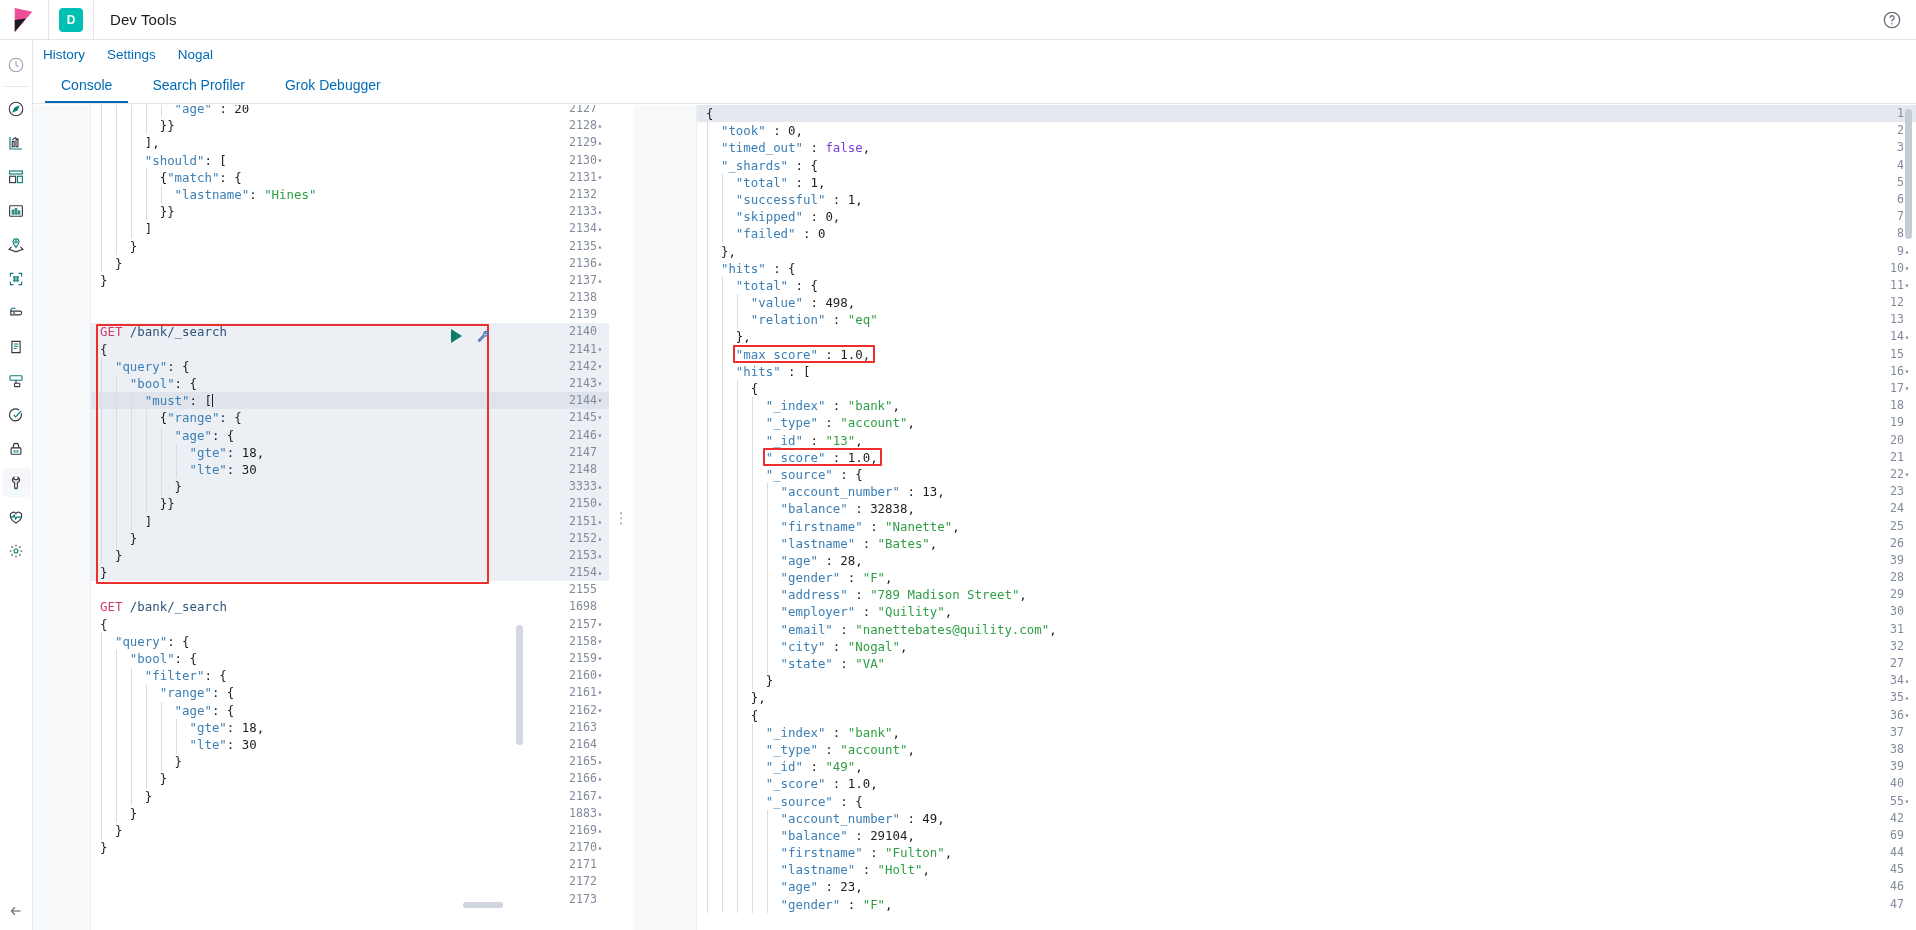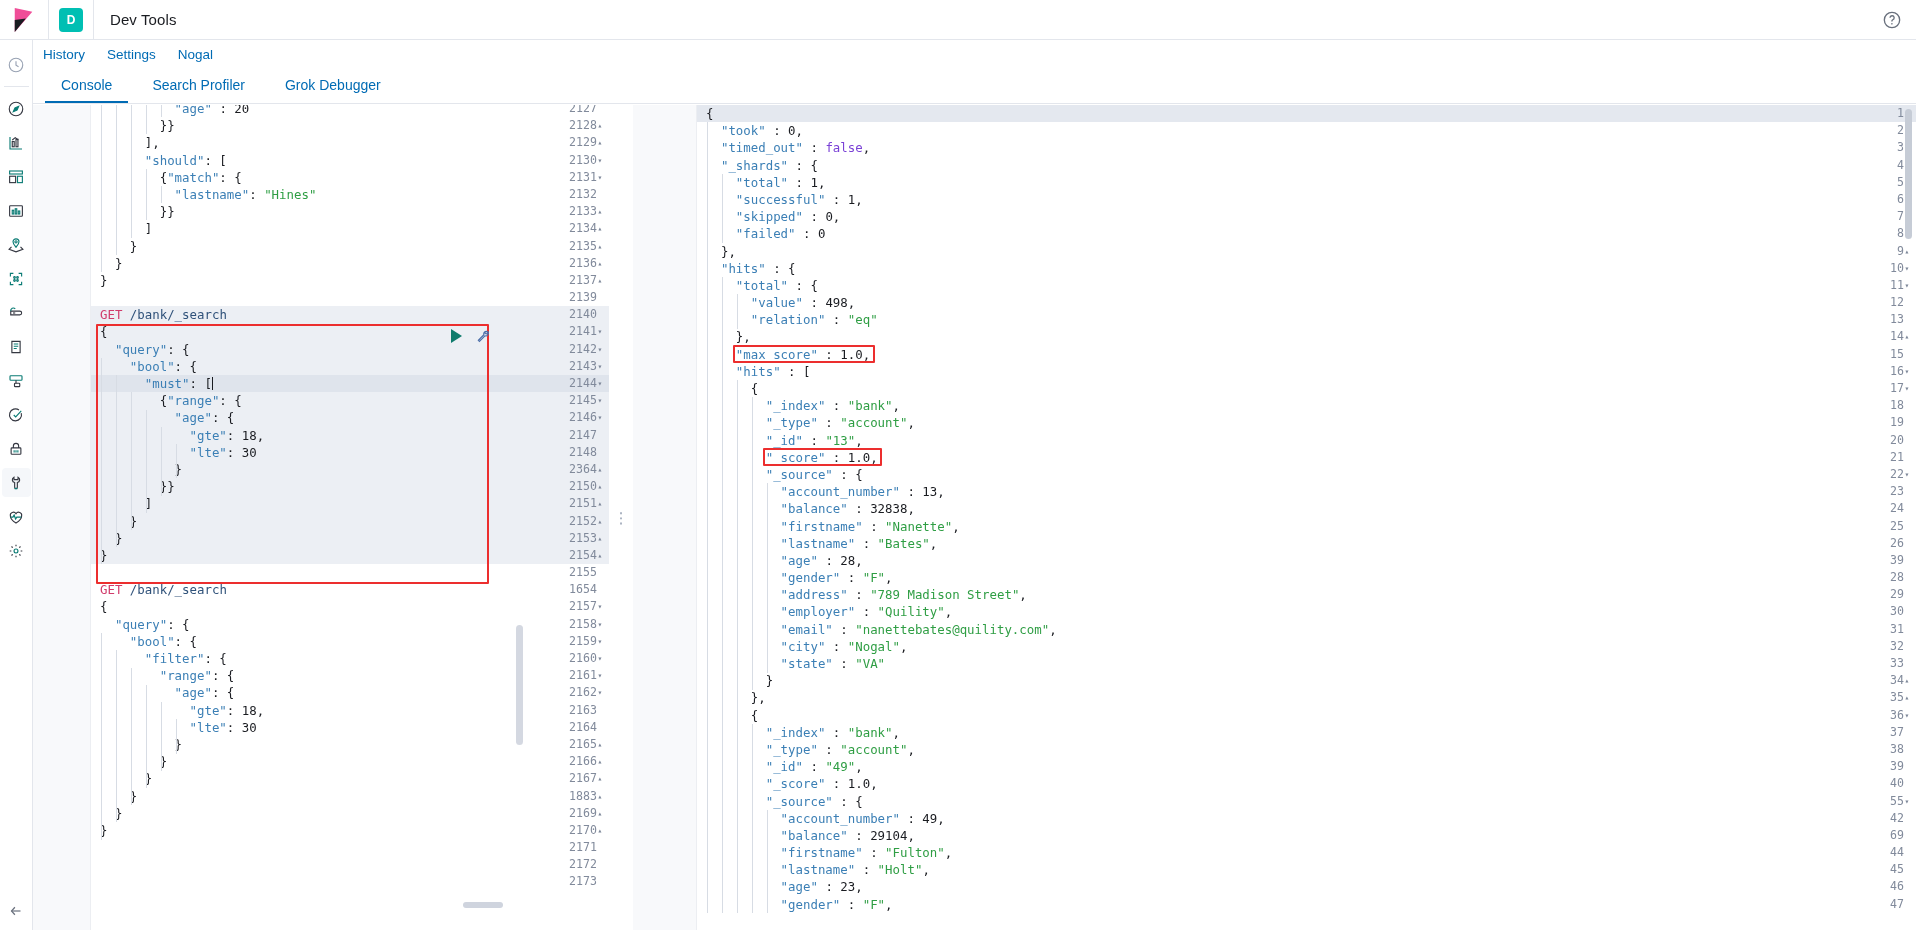--- a/index.html
+++ b/index.html
@@ -332,38 +332,39 @@
             <div class="row" style="background:transparent"><span class="ln">2128</span><span class="fold" style="margin-right:2px">▴</span><span class="code">        }}</span></div>
             <div class="row" style="background:transparent"><span class="ln">2129</span><span class="fold" style="margin-right:2px">▴</span><span class="code">      ],</span></div>
             <div class="row" style="background:transparent"><span class="ln">2130</span><span class="fold" style="margin-right:2px">▾</span><span class="code">      <span class="t-key">"should"</span>: [</span></div>
             <div class="row" style="background:transparent"><span class="ln">2131</span><span class="fold" style="margin-right:2px">▾</span><span class="code">        {<span class="t-key">"match"</span>: {</span></div>
             <div class="row" style="background:transparent"><span class="ln">2132</span><span class="code">          <span class="t-key">"lastname"</span>: <span class="t-str">"Hines"</span></span></div>
             <div class="row" style="background:transparent"><span class="ln">2133</span><span class="fold" style="margin-right:2px">▴</span><span class="code">        }}</span></div>
             <div class="row" style="background:transparent"><span class="ln">2134</span><span class="fold" style="margin-right:2px">▴</span><span class="code">      ]</span></div>
             <div class="row" style="background:transparent"><span class="ln">2135</span><span class="fold" style="margin-right:2px">▴</span><span class="code">    }</span></div>
             <div class="row" style="background:transparent"><span class="ln">2136</span><span class="fold" style="margin-right:2px">▴</span><span class="code">  }</span></div>
             <div class="row" style="background:transparent"><span class="ln">2137</span><span class="fold" style="margin-right:2px">▴</span><span class="code">}</span></div>
+            <div class="row" style="background:transparent"><span class="ln">2138</span><span class="code"></span></div>
             <div class="row" style="background:transparent"><span class="ln">2139</span><span class="code"></span></div>
             <div class="row" style="background:#eceff4"><span class="ln">2140</span><span class="code"><span class="t-method">GET</span> <span class="t-url">/bank/_search</span></span></div>
             <div class="row" style="background:#eceff4"><span class="ln">2141</span><span class="fold" style="margin-right:2px">▾</span><span class="code">{</span></div>
             <div class="row" style="background:#eceff4"><span class="ln">2142</span><span class="fold" style="margin-right:2px">▾</span><span class="code">  <span class="t-key">"query"</span>: {</span></div>
             <div class="row" style="background:#eceff4"><span class="ln">2143</span><span class="fold" style="margin-right:2px">▾</span><span class="code">    <span class="t-key">"bool"</span>: {</span></div>
             <div class="row hl-row" style="background:#dfe4ec"><span class="ln">2144</span><span class="fold" style="margin-right:2px">▾</span><span class="code">      <span class="t-key">"must"</span>: [<span class="caret"></span></span></div>
             <div class="row" style="background:#eceff4"><span class="ln">2145</span><span class="fold" style="margin-right:2px">▾</span><span class="code">        {<span class="t-key">"range"</span>: {</span></div>
             <div class="row" style="background:#eceff4"><span class="ln">2146</span><span class="fold" style="margin-right:2px">▾</span><span class="code">          <span class="t-key">"age"</span>: {</span></div>
             <div class="row" style="background:#eceff4"><span class="ln">2147</span><span class="code">            <span class="t-key">"gte"</span>: <span class="t-num">18</span>,</span></div>
             <div class="row" style="background:#eceff4"><span class="ln">2148</span><span class="code">            <span class="t-key">"lte"</span>: <span class="t-num">30</span></span></div>
-            <div class="row" style="background:#eceff4"><span class="ln">2364</span><span class="fold" style="margin-right:2px">▴</span><span class="code">          }</span></div>
+            <div class="row" style="background:#eceff4"><span class="ln">3333</span><span class="fold" style="margin-right:2px">▴</span><span class="code">          }</span></div>
             <div class="row" style="background:#eceff4"><span class="ln">2150</span><span class="fold" style="margin-right:2px">▴</span><span class="code">        }}</span></div>
             <div class="row" style="background:#eceff4"><span class="ln">2151</span><span class="fold" style="margin-right:2px">▴</span><span class="code">      ]</span></div>
             <div class="row" style="background:#eceff4"><span class="ln">2152</span><span class="fold" style="margin-right:2px">▴</span><span class="code">    }</span></div>
             <div class="row" style="background:#eceff4"><span class="ln">2153</span><span class="fold" style="margin-right:2px">▴</span><span class="code">  }</span></div>
             <div class="row" style="background:#eceff4"><span class="ln">2154</span><span class="fold" style="margin-right:2px">▴</span><span class="code">}</span></div>
             <div class="row" style="background:transparent"><span class="ln">2155</span><span class="code"></span></div>
-            <div class="row" style="background:transparent"><span class="ln">1654</span><span class="code"><span class="t-method">GET</span> <span class="t-url">/bank/_search</span></span></div>
+            <div class="row" style="background:transparent"><span class="ln">1698</span><span class="code"><span class="t-method">GET</span> <span class="t-url">/bank/_search</span></span></div>
             <div class="row" style="background:transparent"><span class="ln">2157</span><span class="fold" style="margin-right:2px">▾</span><span class="code">{</span></div>
             <div class="row" style="background:transparent"><span class="ln">2158</span><span class="fold" style="margin-right:2px">▾</span><span class="code">  <span class="t-key">"query"</span>: {</span></div>
             <div class="row" style="background:transparent"><span class="ln">2159</span><span class="fold" style="margin-right:2px">▾</span><span class="code">    <span class="t-key">"bool"</span>: {</span></div>
             <div class="row" style="background:transparent"><span class="ln">2160</span><span class="fold" style="margin-right:2px">▾</span><span class="code">      <span class="t-key">"filter"</span>: {</span></div>
             <div class="row" style="background:transparent"><span class="ln">2161</span><span class="fold" style="margin-right:2px">▾</span><span class="code">        <span class="t-key">"range"</span>: {</span></div>
             <div class="row" style="background:transparent"><span class="ln">2162</span><span class="fold" style="margin-right:2px">▾</span><span class="code">          <span class="t-key">"age"</span>: {</span></div>
             <div class="row" style="background:transparent"><span class="ln">2163</span><span class="code">            <span class="t-key">"gte"</span>: <span class="t-num">18</span>,</span></div>
             <div class="row" style="background:transparent"><span class="ln">2164</span><span class="code">            <span class="t-key">"lte"</span>: <span class="t-num">30</span></span></div>
             <div class="row" style="background:transparent"><span class="ln">2165</span><span class="fold" style="margin-right:2px">▴</span><span class="code">          }</span></div>
             <div class="row" style="background:transparent"><span class="ln">2166</span><span class="fold" style="margin-right:2px">▴</span><span class="code">        }</span></div>
@@ -544,21 +545,21 @@
             <div class="row" style="background:transparent"><span class="ln">23</span><span class="code">          <span class="t-key">"account_number"</span> : <span class="t-num">13</span>,</span></div>
             <div class="row" style="background:transparent"><span class="ln">24</span><span class="code">          <span class="t-key">"balance"</span> : <span class="t-num">32838</span>,</span></div>
             <div class="row" style="background:transparent"><span class="ln">25</span><span class="code">          <span class="t-key">"firstname"</span> : <span class="t-str">"Nanette"</span>,</span></div>
             <div class="row" style="background:transparent"><span class="ln">26</span><span class="code">          <span class="t-key">"lastname"</span> : <span class="t-str">"Bates"</span>,</span></div>
             <div class="row" style="background:transparent"><span class="ln">39</span><span class="code">          <span class="t-key">"age"</span> : <span class="t-num">28</span>,</span></div>
             <div class="row" style="background:transparent"><span class="ln">28</span><span class="code">          <span class="t-key">"gender"</span> : <span class="t-str">"F"</span>,</span></div>
             <div class="row" style="background:transparent"><span class="ln">29</span><span class="code">          <span class="t-key">"address"</span> : <span class="t-str">"789 Madison Street"</span>,</span></div>
             <div class="row" style="background:transparent"><span class="ln">30</span><span class="code">          <span class="t-key">"employer"</span> : <span class="t-str">"Quility"</span>,</span></div>
             <div class="row" style="background:transparent"><span class="ln">31</span><span class="code">          <span class="t-key">"email"</span> : <span class="t-str">"nanettebates@quility.com"</span>,</span></div>
             <div class="row" style="background:transparent"><span class="ln">32</span><span class="code">          <span class="t-key">"city"</span> : <span class="t-str">"Nogal"</span>,</span></div>
-            <div class="row" style="background:transparent"><span class="ln">33</span><span class="code">          <span class="t-key">"state"</span> : <span class="t-str">"VA"</span></span></div>
+            <div class="row" style="background:transparent"><span class="ln">27</span><span class="code">          <span class="t-key">"state"</span> : <span class="t-str">"VA"</span></span></div>
             <div class="row" style="background:transparent"><span class="ln">34</span><span class="fold" style="margin-right:2px">▴</span><span class="code">        }</span></div>
             <div class="row" style="background:transparent"><span class="ln">35</span><span class="fold" style="margin-right:2px">▴</span><span class="code">      },</span></div>
             <div class="row" style="background:transparent"><span class="ln">36</span><span class="fold" style="margin-right:2px">▾</span><span class="code">      {</span></div>
             <div class="row" style="background:transparent"><span class="ln">37</span><span class="code">        <span class="t-key">"_index"</span> : <span class="t-str">"bank"</span>,</span></div>
             <div class="row" style="background:transparent"><span class="ln">38</span><span class="code">        <span class="t-key">"_type"</span> : <span class="t-str">"account"</span>,</span></div>
             <div class="row" style="background:transparent"><span class="ln">39</span><span class="code">        <span class="t-key">"_id"</span> : <span class="t-str">"49"</span>,</span></div>
             <div class="row" style="background:transparent"><span class="ln">40</span><span class="code">        <span class="t-key">"_score"</span> : <span class="t-num">1.0</span>,</span></div>
             <div class="row" style="background:transparent"><span class="ln">55</span><span class="fold" style="margin-right:2px">▾</span><span class="code">        <span class="t-key">"_source"</span> : {</span></div>
             <div class="row" style="background:transparent"><span class="ln">42</span><span class="code">          <span class="t-key">"account_number"</span> : <span class="t-num">49</span>,</span></div>
             <div class="row" style="background:transparent"><span class="ln">69</span><span class="code">          <span class="t-key">"balance"</span> : <span class="t-num">29104</span>,</span></div>

